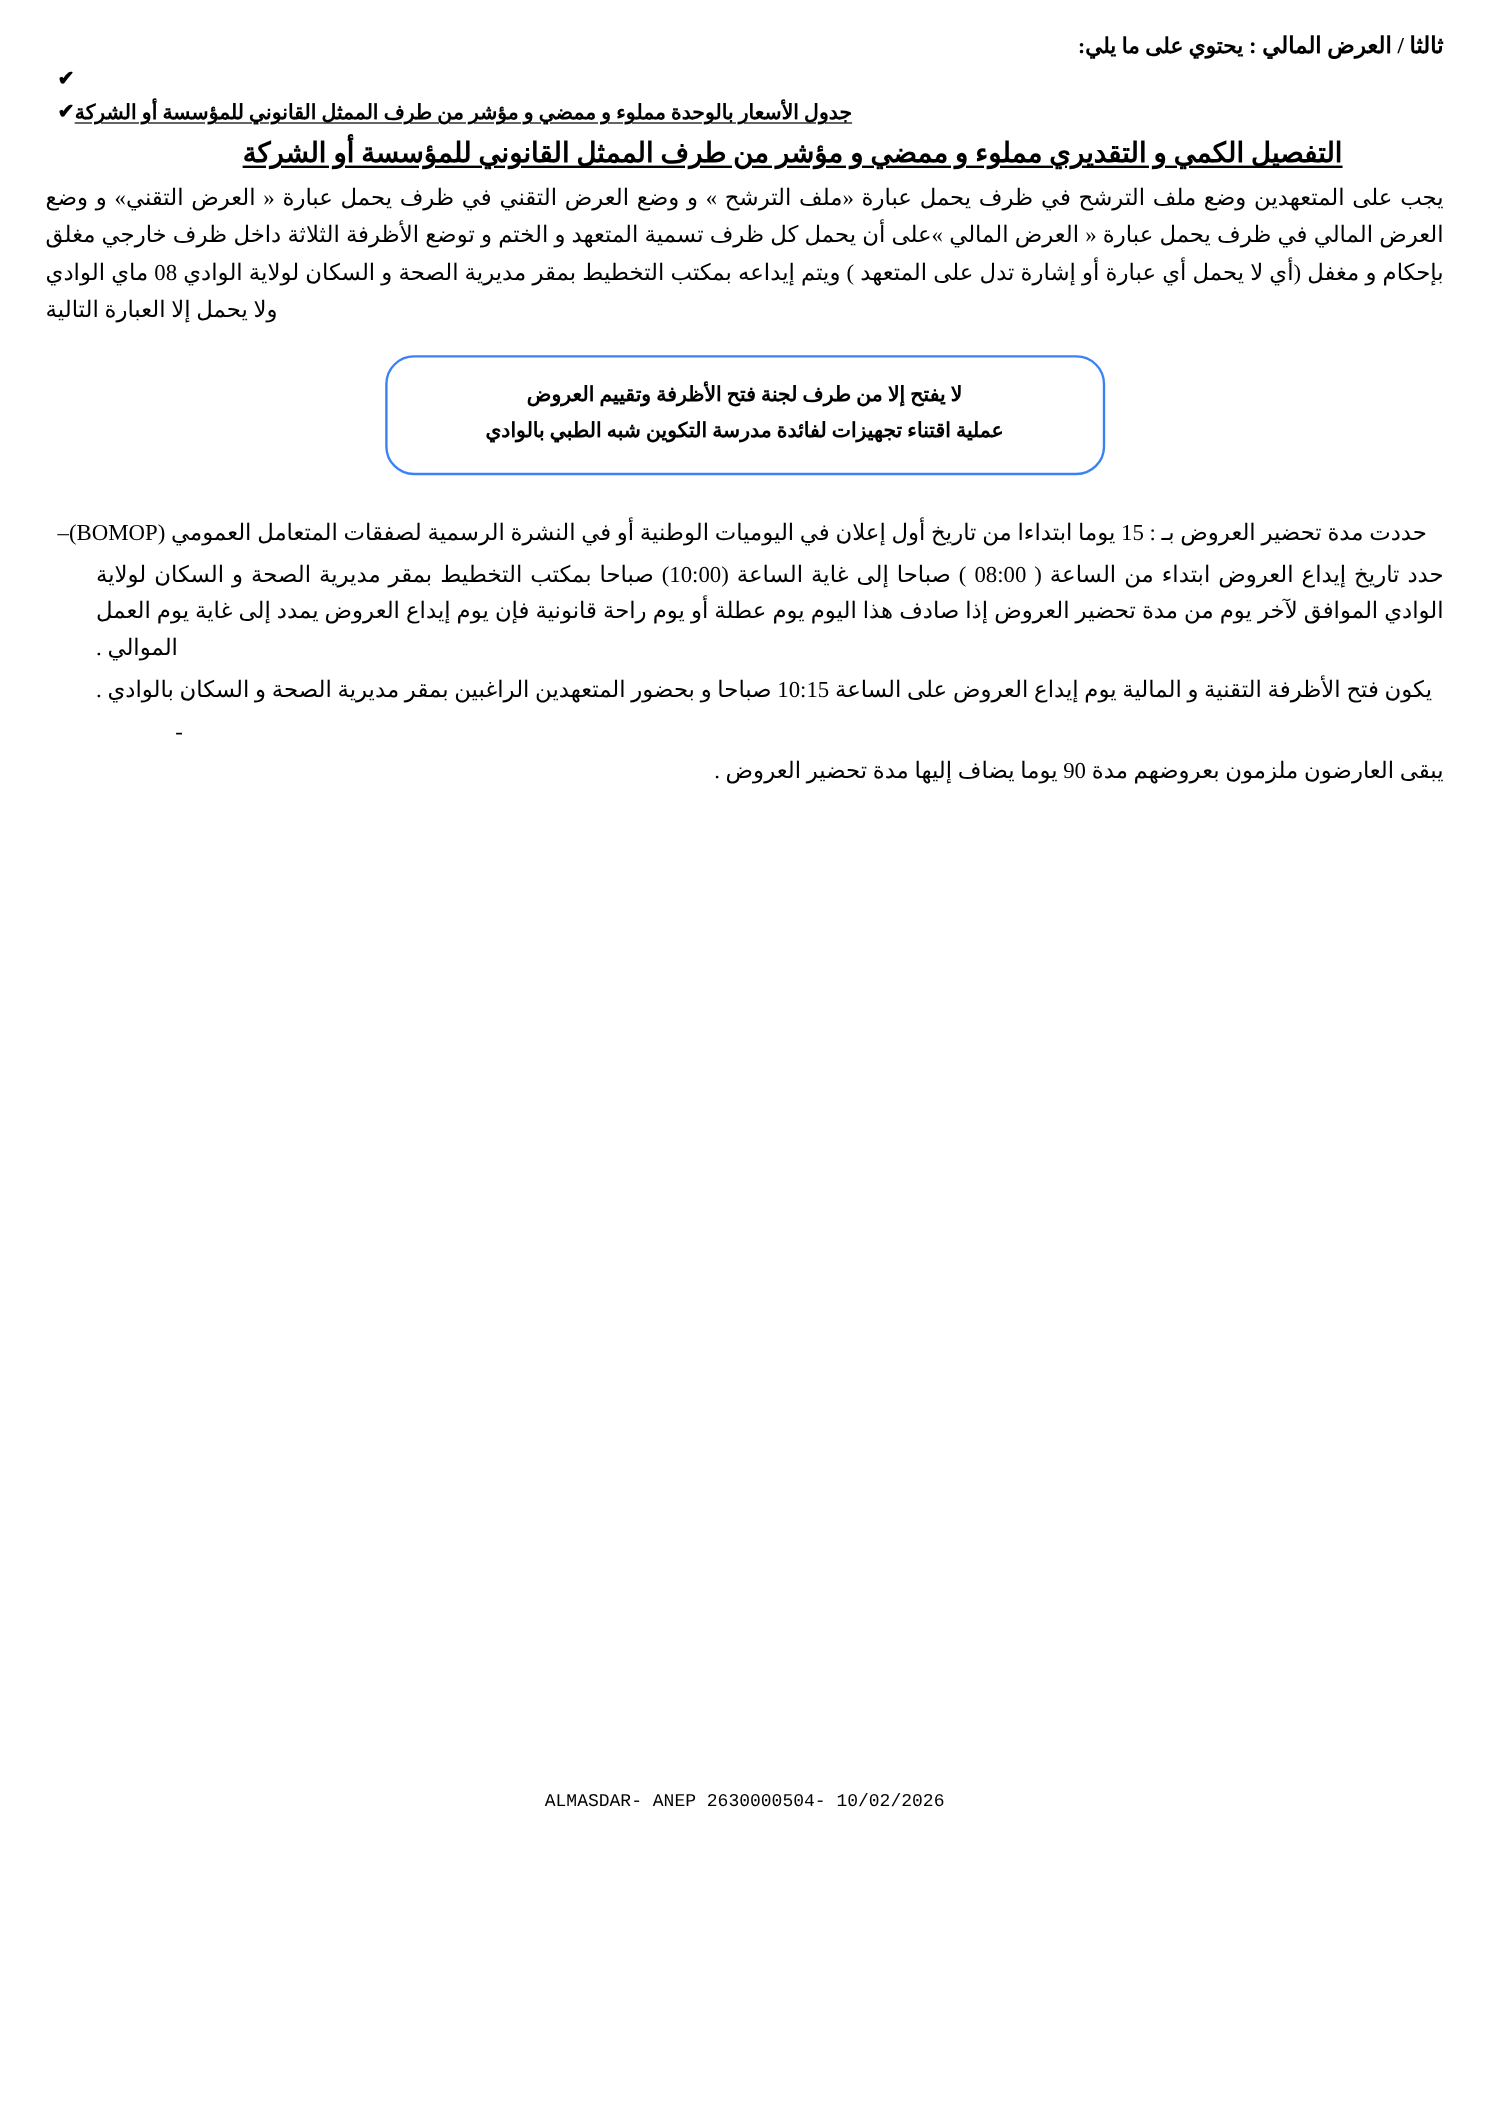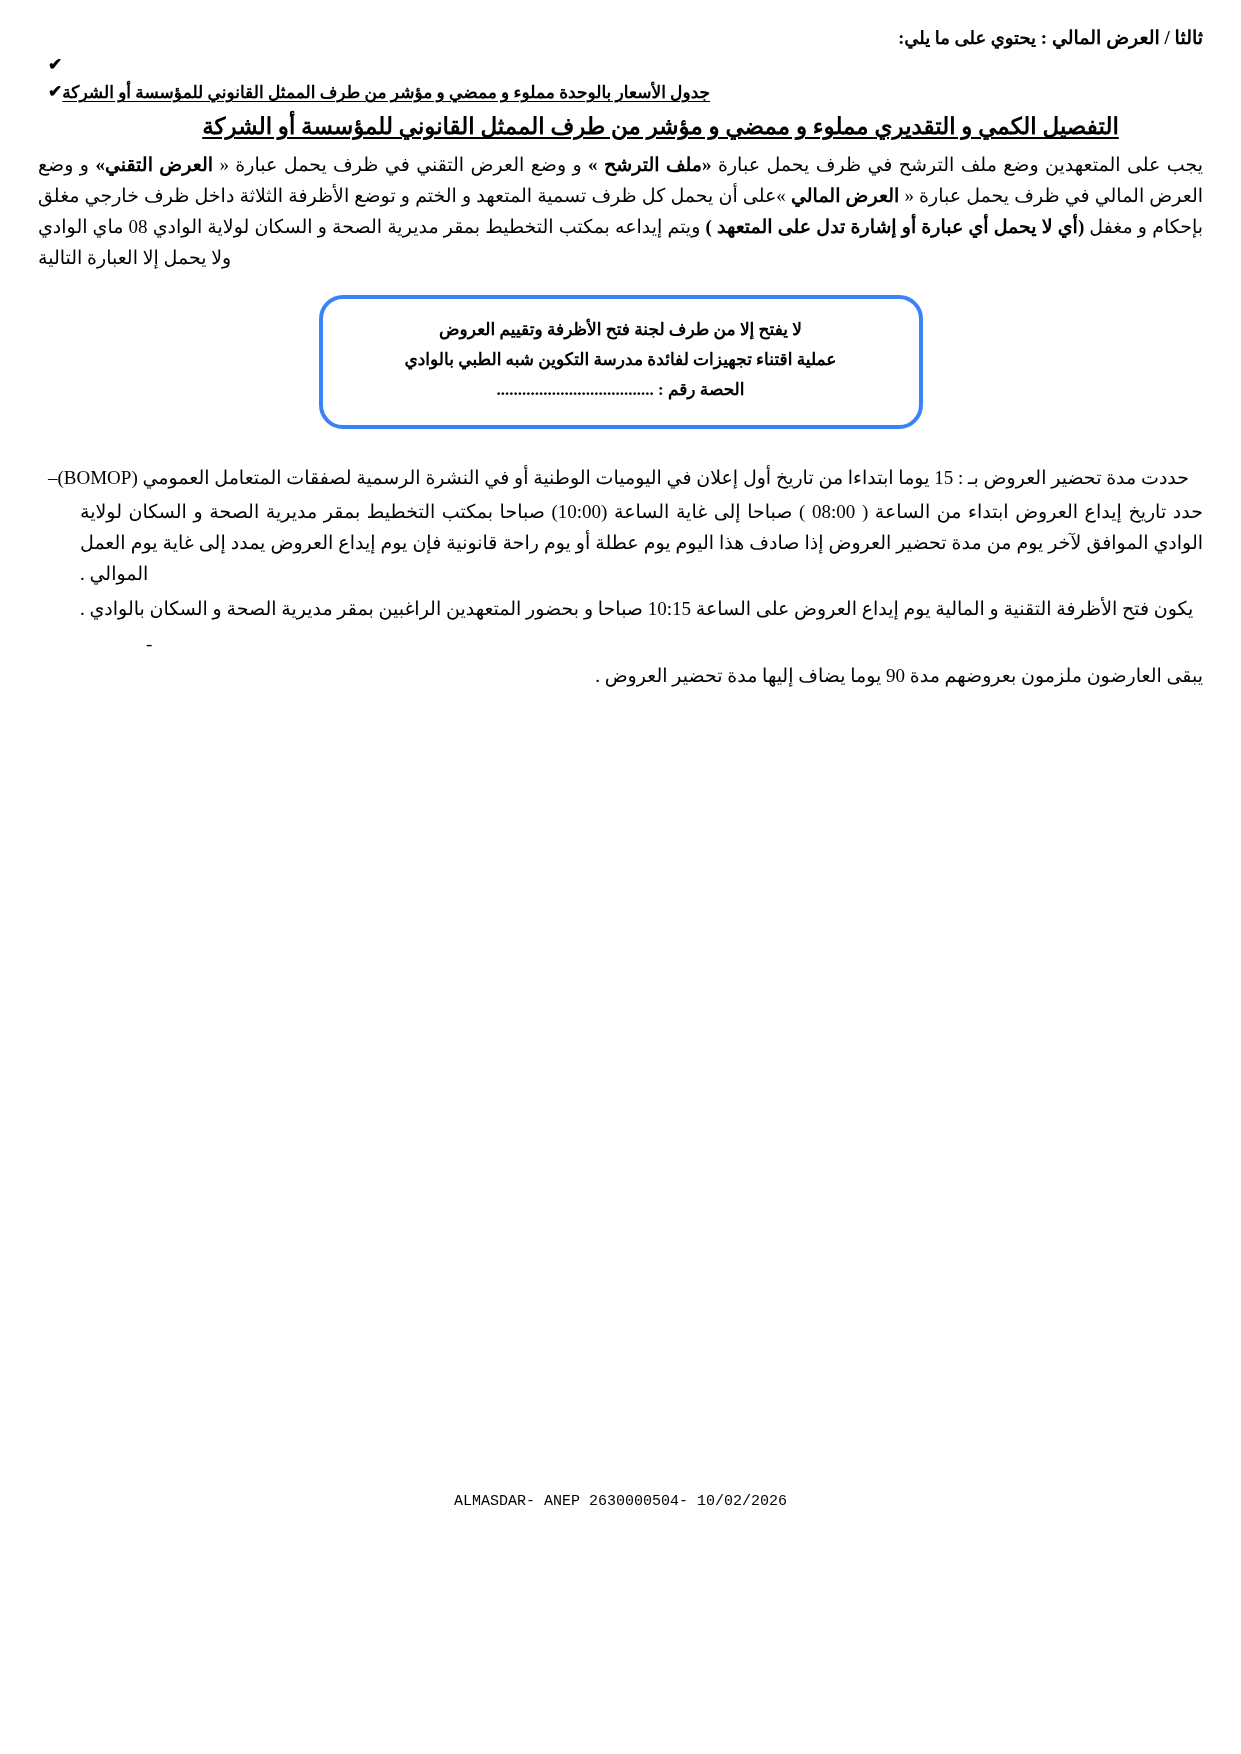--- a/index.html
+++ b/index.html
@@ -80,30 +80,30 @@
 
   
   .para {
     font-size: 19px;
     line-height: 1.62;
     text-align: justify;
     text-align-last: left;
     direction: rtl;
     margin: 0 0 4px 0;
   }
-  .para b { font-weight: bold; }
+  .para b { font-weight: normal; }
 
   
   .box-wrap {
     display: flex;
     justify-content: center;
     margin: 22px 0 34px 0;
   }
   .box {
-    border: 4px solid #3b82f6;
+    border: 2px solid #3b82f6;
     border-radius: 24px;
     width: 560px;
     padding: 16px 18px 20px 18px;
     text-align: center;
   }
   .box div {
     font-size: 17px;
     font-weight: bold;
     line-height: 1.75;
   }
@@ -177,21 +177,20 @@
     <div class="bullet3">التفصيل الكمي و التقديري مملوء و ممضي و مؤشر من طرف الممثل القانوني للمؤسسة أو الشركة</div>
 
     <p class="para">
       <span>يجب على المتعهدين وضع  ملف الترشح في ظرف يحمل عبارة </span><b>«ملف الترشح »</b><span> و وضع العرض التقني في ظرف يحمل عبارة « </span><b>العرض التقني»</b><span> و وضع العرض المالي في ظرف يحمل عبارة « </span><b>العرض المالي</b><span> »على أن يحمل كل ظرف تسمية المتعهد و الختم و توضع  الأظرفة الثلاثة  داخل ظرف خارجي مغلق بإحكام و مغفل </span><b>(أي لا يحمل أي عبارة أو إشارة تدل على المتعهد )</b><span> ويتم إيداعه بمكتب التخطيط بمقر مديرية الصحة و السكان لولاية الوادي 08 ماي  الوادي ولا يحمل إلا العبارة التالية</span>
     </p>
 
     <div class="box-wrap">
       <div class="box">
         <div>لا يفتح  إلا من طرف لجنة فتح الأظرفة وتقييم العروض</div>
         <div>عملية اقتناء تجهيزات لفائدة مدرسة التكوين شبه الطبي بالوادي</div>
-        <div>الحصة رقم : .....................................</div>
       </div>
     </div>
 
     <div class="dash-item">
       <span class="dash">–</span>
       <span class="body"><span>حددت مدة تحضير العروض بـ : </span><span class="ltr-num">15</span><span> يوما ابتداءا من تاريخ أول إعلان  في اليوميات الوطنية أو في النشرة الرسمية لصفقات المتعامل العمومي (BOMOP)</span></span>
     </div>
 
     <div class="plain-block indent-left">
       <span>حدد تاريخ إيداع العروض ابتداء من الساعة ( </span><span class="ltr-num">08:00</span><span> ) صباحا إلى غاية الساعة  (</span><span class="ltr-num">10:00</span><span>)  صباحا بمكتب التخطيط بمقر مديرية الصحة و السكان لولاية الوادي الموافق لآخر يوم من مدة تحضير العروض إذا صادف هذا اليوم يوم عطلة أو يوم راحة قانونية فإن يوم إيداع العروض يمدد إلى غاية يوم العمل الموالي .</span>

